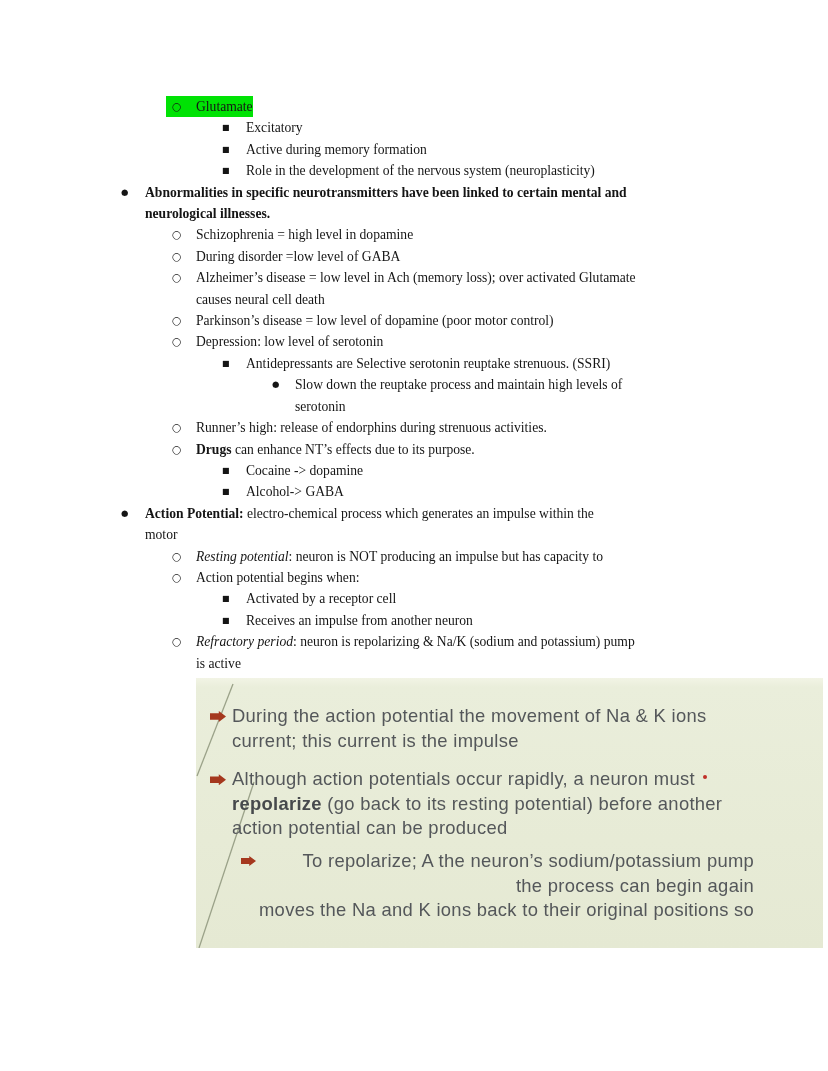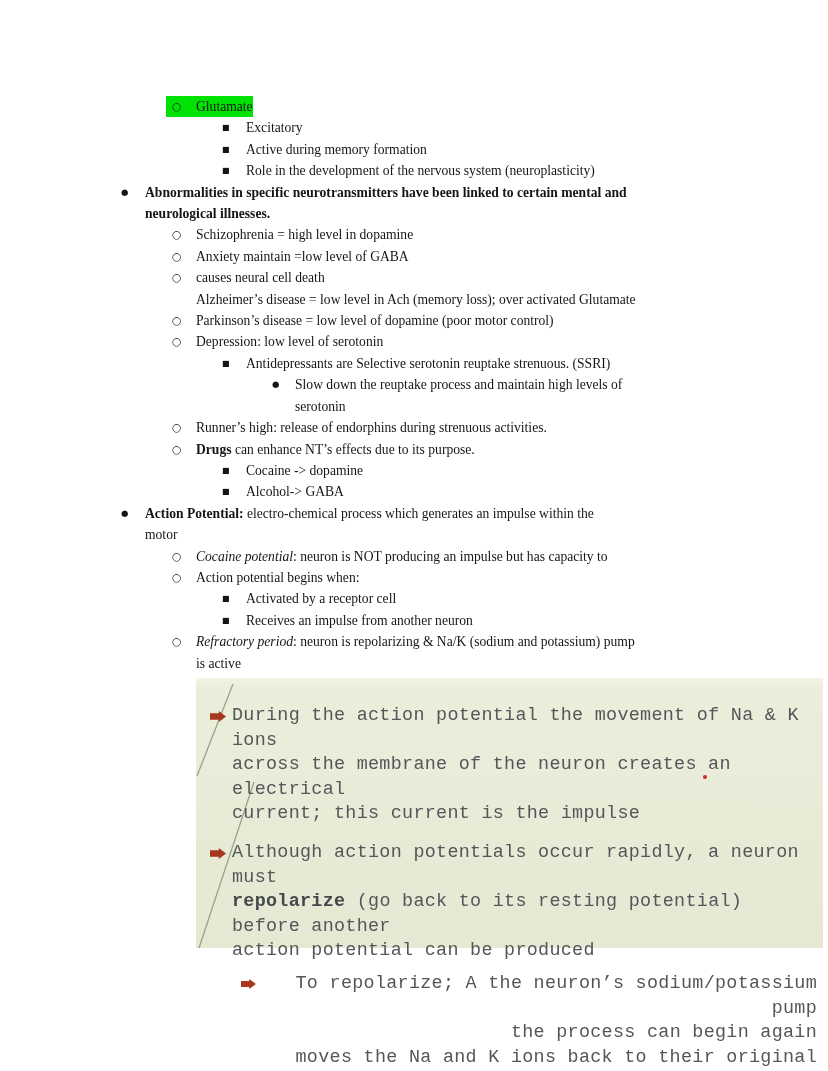--- a/index.html
+++ b/index.html
@@ -23,21 +23,21 @@
   .lvl4 .bullet{margin-left:272px;width:23px;font-size:8.5px;}
   .text{flex:0 1 auto;}
   .b{font-weight:bold;}
   .i{font-style:italic;}
   .hl{background:#00e204;}
   .lvl2 .bullet.hl{margin-left:166px;padding-left:6px;width:24px;}
   
   .slide{
     position:absolute;left:196px;top:678px;width:627px;height:270px;
     background:linear-gradient(180deg,#f2f4e5 0px,#eaeedb 9px,#e7ebd6 60%,#e5e9d3 100%);
-    font-family:Liberation Mono, monospace;
+    font-family:Liberation Sans, sans-serif;
     color:#54575a;font-size:18.4px;letter-spacing:0.3px;
   }
   .slide-lines{position:absolute;left:0;top:0;pointer-events:none;}
   .slide-inner{position:absolute;left:14px;top:26px;right:6px;}
   .sb{display:flex;align-items:flex-start;line-height:24.6px;}
   .sb-1{margin-bottom:14px;}
   .sb-2{margin-bottom:8px;}
   .sb.sub{margin-left:31px;text-align:right;}
   .arrow{
     flex:0 0 auto;width:16px;height:11px;margin-top:7px;margin-right:6px;
@@ -89,28 +89,28 @@
     </div>
     <div class="row lvl2">
       <span class="bullet">○</span>
       <div class="text">
         <div class="line"><span>Schizophrenia = high level in dopamine</span></div>
       </div>
     </div>
     <div class="row lvl2">
       <span class="bullet">○</span>
       <div class="text">
-        <div class="line"><span>Anxiety maintain =low level of GABA</span></div>
-      </div>
-    </div>
-    <div class="row lvl2">
-      <span class="bullet">○</span>
-      <div class="text">
+        <div class="line"><span>During disorder =low level of GABA</span></div>
+      </div>
+    </div>
+    <div class="row lvl2">
+      <span class="bullet">○</span>
+      <div class="text">
+        <div class="line"><span>Alzheimer’s disease = low level in Ach (memory loss); over activated Glutamate</span></div>
         <div class="line"><span>causes neural cell death</span></div>
-        <div class="line"><span>Alzheimer’s disease = low level in Ach (memory loss); over activated Glutamate</span></div>
       </div>
     </div>
     <div class="row lvl2">
       <span class="bullet">○</span>
       <div class="text">
         <div class="line"><span>Parkinson’s disease = low level of dopamine (poor motor control)</span></div>
       </div>
     </div>
     <div class="row lvl2">
       <span class="bullet">○</span>
@@ -158,21 +158,21 @@
     <div class="row lvl1">
       <span class="bullet">●</span>
       <div class="text">
         <div class="line"><span class="b">Action Potential:</span><span> electro-chemical process which generates an impulse within the</span></div>
         <div class="line"><span>motor</span></div>
       </div>
     </div>
     <div class="row lvl2">
       <span class="bullet">○</span>
       <div class="text">
-        <div class="line"><span class="i">Cocaine potential</span><span>: neuron is NOT producing an impulse but has capacity to</span></div>
+        <div class="line"><span class="i">Resting potential</span><span>: neuron is NOT producing an impulse but has capacity to</span></div>
       </div>
     </div>
     <div class="row lvl2">
       <span class="bullet">○</span>
       <div class="text">
         <div class="line"><span>Action potential begins when:</span></div>
       </div>
     </div>
     <div class="row lvl3">
       <span class="bullet">■</span>
@@ -198,21 +198,20 @@
 <div class="slide">
   <svg class="slide-lines" width="627" height="270">
     <line x1="37" y1="6" x2="1" y2="98" stroke="#9ba289" stroke-width="1.3"></line>
     <line x1="58" y1="104" x2="3" y2="270" stroke="#9ba289" stroke-width="1.3"></line>
   </svg>
   <div class="slide-inner" id="slide-bullets">
       <div class="sb sb-1">
         <span class="arrow"></span>
         <div class="text">
           <div class="line"><span>During the action potential the movement of Na &amp; K ions</span></div>
-          <div class="line"><span>across the membrane of the neuron creates an electrical</span></div>
           <div class="line"><span>current; this current is the impulse</span></div>
         </div>
       </div>
       <div class="sb sb-2">
         <span class="arrow"></span>
         <div class="text">
           <div class="line"><span>Although action potentials occur rapidly, a neuron must</span></div>
           <div class="line"><span class="b">repolarize</span><span> (go back to its resting potential) before another</span></div>
           <div class="line"><span>action potential can be produced</span></div>
         </div>

